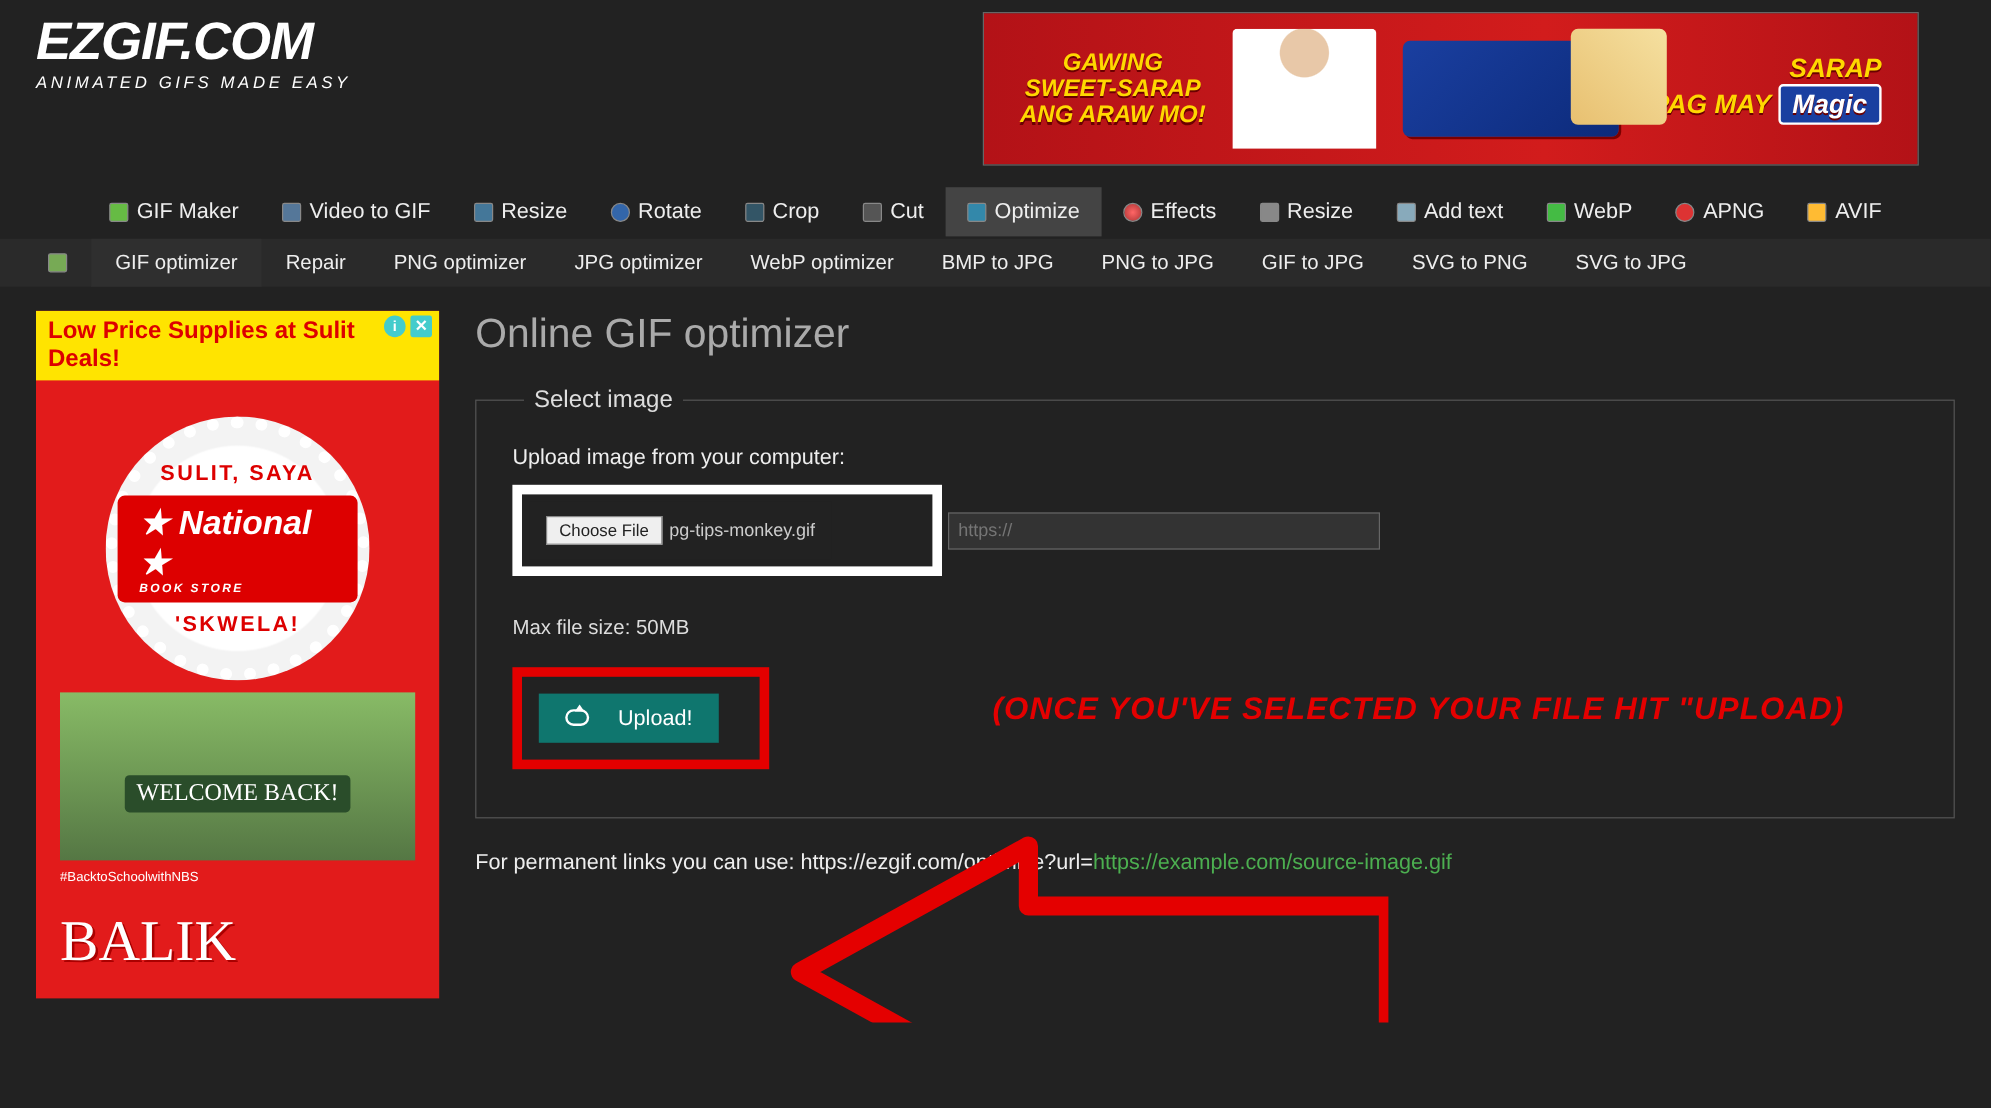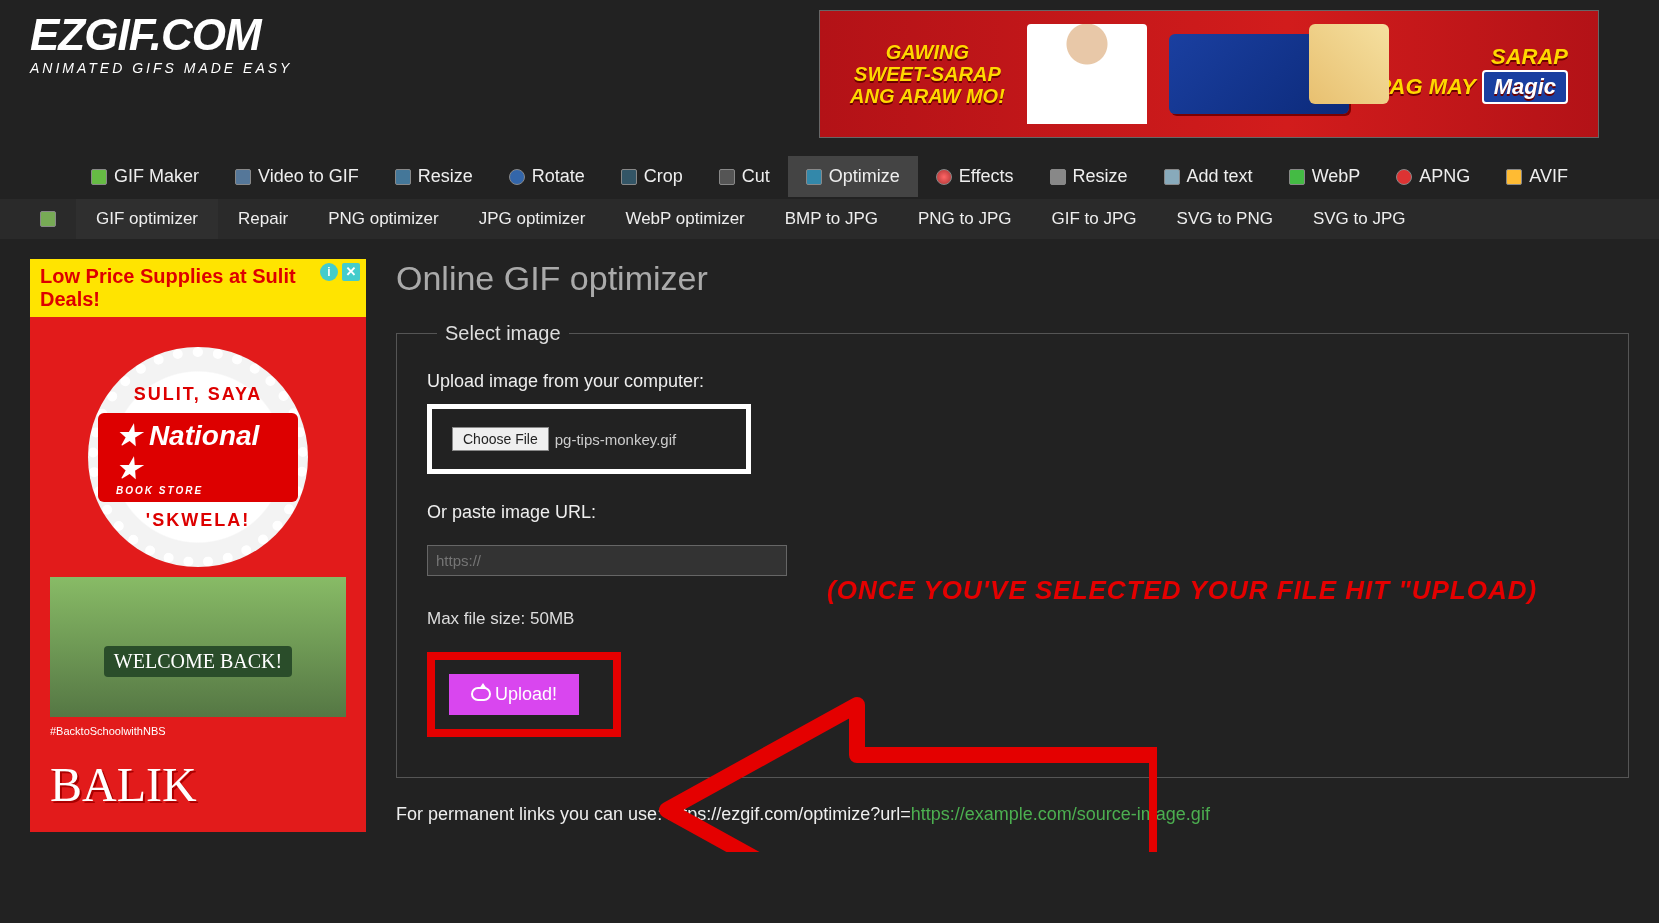--- a/index.html
+++ b/index.html
@@ -173,35 +173,35 @@
   .label-line{ font-size:18px; margin-bottom:12px; color:#eee;}
   .file-row{
     display:inline-flex; align-items:center; gap:6px;
     background:#222; padding:12px 14px;
   }
   .file-btn{
     background:#efefef; color:#222; border:1px solid #888;
     padding:3px 10px; font-size:14px; cursor:pointer;
   }
   .file-name{ color:#ccc; font-size:15px;}
-  .file-highlight{ border:5px solid #ffffff; padding:6px 56px 6px 6px; display:inline-block;}
+  .file-highlight{ border:8px solid #ffffff; padding:6px 84px 6px 6px; display:inline-block;}
   .or-label{ margin-top:28px; font-size:18px;}
   .url-input{
     margin-top:10px; width:360px; padding:6px 8px;
     background:#333; border:1px solid #666; color:#888; font-size:15px;
   }
   .support-line{ margin-top:30px; font-size:17px; line-height:1.5;}
   .upload-highlight{
     border:8px solid #e40000; display:inline-block;
     padding:14px 34px 14px 14px; margin-top:20px;
   }
   .upload-btn{
-    background:#d946ef; color:#fff; border:none;
+    background:#0f766e; color:#fff; border:none;
     padding:10px 22px; font-size:18px; cursor:pointer;
-    display:flex; align-items:center; gap:4px;
+    display:flex; align-items:center; gap:24px;
   }
   .cloud-icon{
     width:20px; height:14px; border:2px solid #fff; border-radius:10px;
     position:relative; display:inline-block;
   }
   .cloud-icon::after{
     content:""; position:absolute; left:6px; top:-6px;
     border-left:4px solid transparent; border-right:4px solid transparent;
     border-bottom:6px solid #fff;
   }
@@ -369,21 +369,20 @@
 
       <div class="label-line">Upload image from your computer:</div>
 
       <div class="file-highlight">
         <div class="file-row">
           <button class="file-btn">Choose File</button>
           <span class="file-name">pg-tips-monkey.gif</span>
         </div>
       </div>
 
-      <div class="label-line or-label">Or paste image URL:</div>
       <input class="url-input" type="text" placeholder="https://" style="">
 
       <div class="support-line">
         <div>Max file size: 50MB</div>
       </div>
 
       <div class="upload-highlight">
         <button class="upload-btn">
           <span class="cloud-icon"></span>
           <span>Upload!</span>

